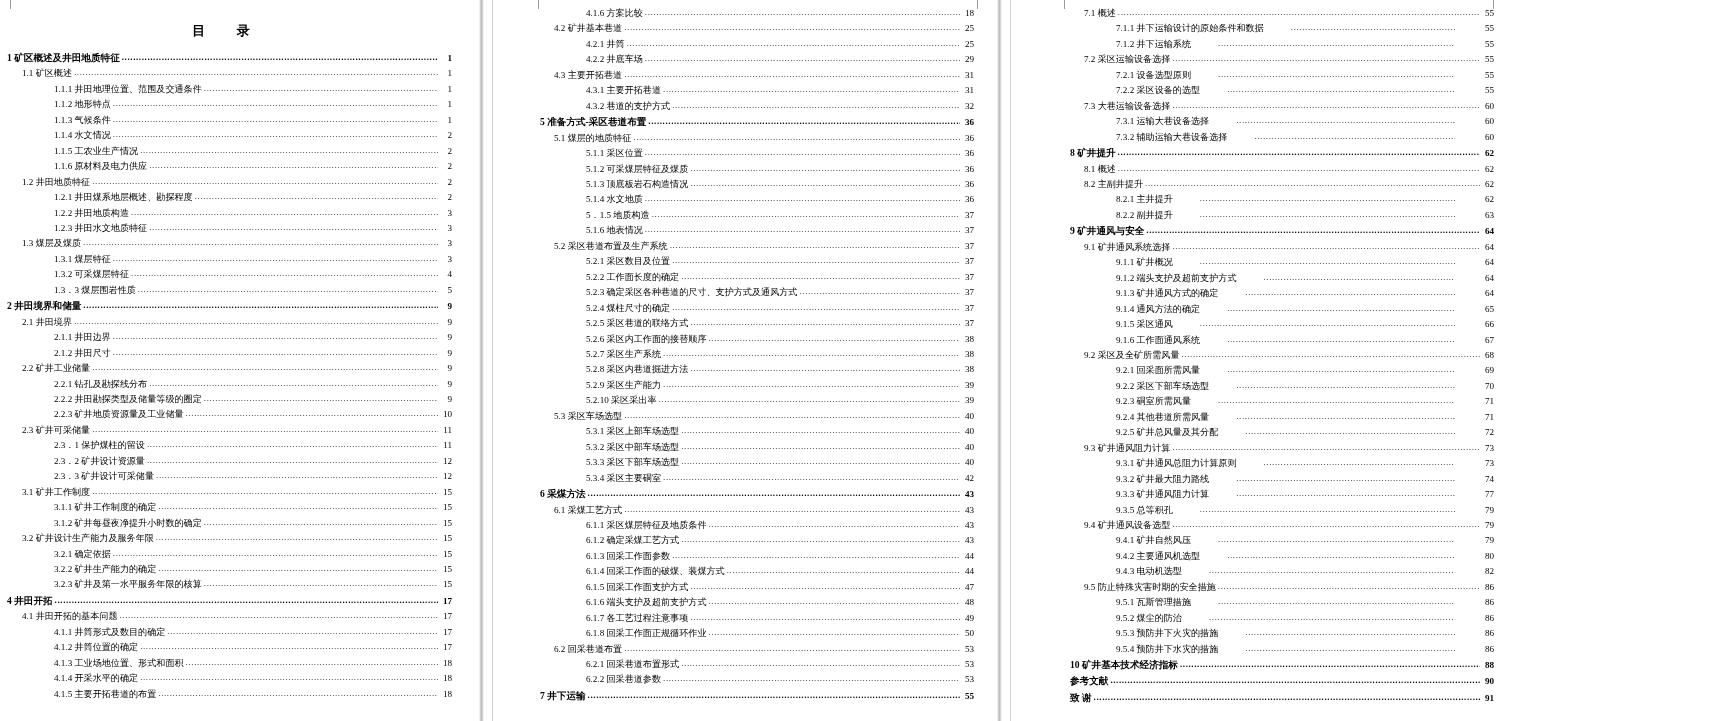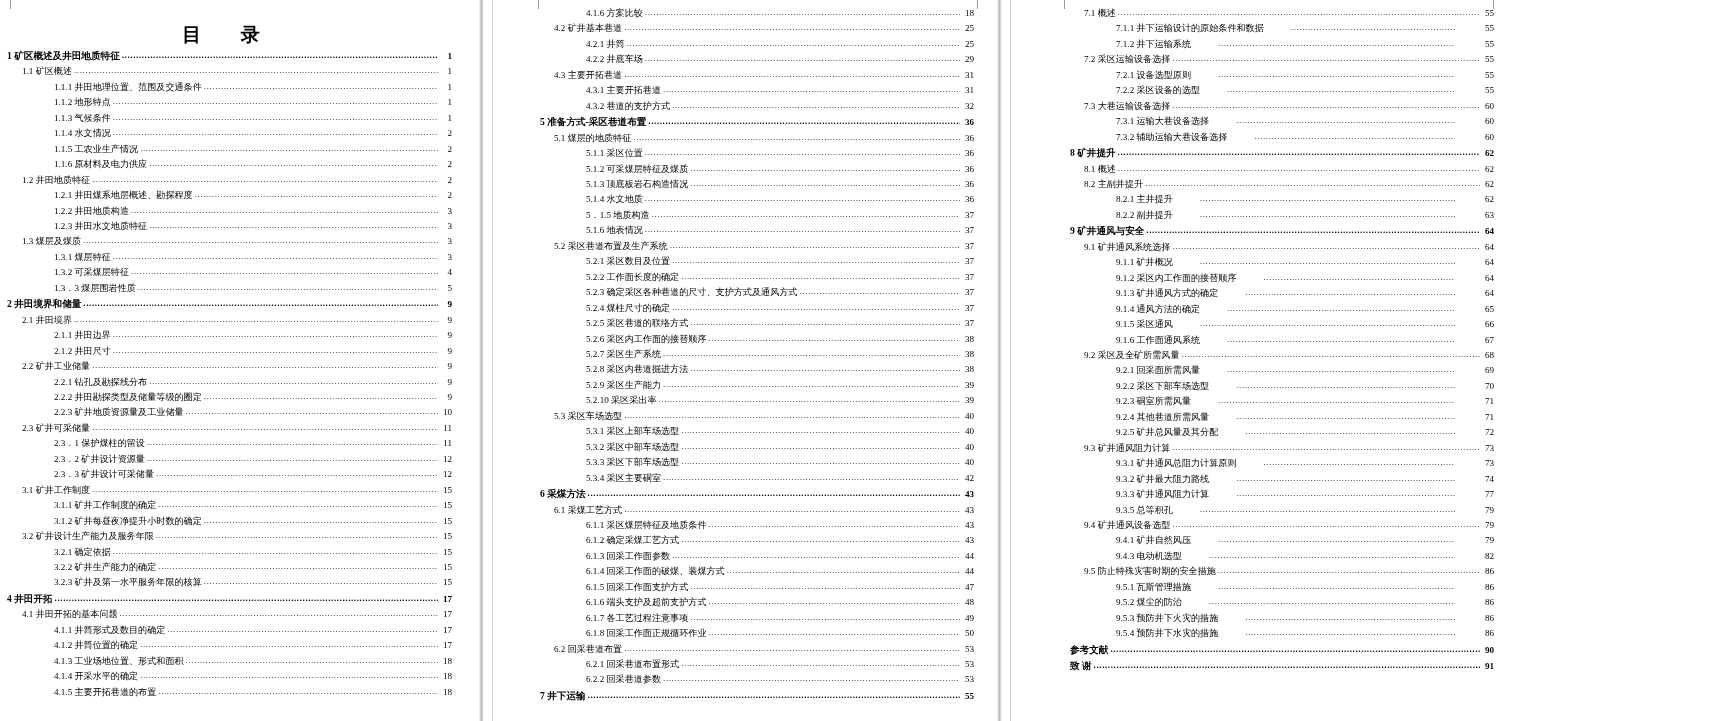--- a/index.html
+++ b/index.html
@@ -50,26 +50,26 @@
     border-top:1px solid #9a9a9a;
     border-right:1px solid #9a9a9a;
     box-sizing:border-box;
   }
   .p1 .topmark{left:10px;width:420px;top:-3px;border-right:none;}
   .p2 .topmark{left:30px;width:440px;top:-3px;}
   .p3 .topmark{left:38px;width:430px;top:-3px;}
 
   .doc-title{
     text-align:center;
-    font-size:19px;
+    font-size:13px;
     font-weight:bold;
     letter-spacing:14px;
-    margin:22px 0 0 0;
+    margin:22px 0 10px 0;
     color:#000;
-    font-family:Liberation Mono, monospace;
+    font-family:Liberation Sans, sans-serif;
   }
 
   .toc{list-style:none;margin:0;padding:0;}
 
   .toc-entry{
     display:flex;
     align-items:baseline;
     font-size:9.1px;
     line-height:15.45px;
     color:#000;
@@ -657,21 +657,21 @@
           <span class="label">9.1 矿井通风系统选择</span>
           <span class="leader"></span>
           <span class="pg">64</span>
         </li>
         <li class="toc-entry lvl3">
           <span class="label">9.1.1  矿井概况</span>
           <span class="leader"></span>
           <span class="pg">64</span>
         </li>
         <li class="toc-entry lvl3">
-          <span class="label">9.1.2  采区内工作面的接替顺序</span>
+          <span class="label">9.1.2  端头支护及超前支护方式</span>
           <span class="leader"></span>
           <span class="pg">64</span>
         </li>
         <li class="toc-entry lvl3">
           <span class="label">9.1.3  矿井通风方式的确定</span>
           <span class="leader"></span>
           <span class="pg">64</span>
         </li>
         <li class="toc-entry lvl3">
           <span class="label">9.1.4  通风方法的确定</span>
@@ -747,20 +747,25 @@
           <span class="label">9.4 矿井通风设备选型</span>
           <span class="leader"></span>
           <span class="pg">79</span>
         </li>
         <li class="toc-entry lvl3">
           <span class="label">9.4.1  矿井自然风压</span>
           <span class="leader"></span>
           <span class="pg">79</span>
         </li>
         <li class="toc-entry lvl3">
+          <span class="label">9.4.2  主要通风机选型</span>
+          <span class="leader"></span>
+          <span class="pg">80</span>
+        </li>
+        <li class="toc-entry lvl3">
           <span class="label">9.4.3  电动机选型</span>
           <span class="leader"></span>
           <span class="pg">82</span>
         </li>
         <li class="toc-entry lvl2">
           <span class="label">9.5 防止特殊灾害时期的安全措施</span>
           <span class="leader"></span>
           <span class="pg">86</span>
         </li>
         <li class="toc-entry lvl3">
@@ -775,20 +780,25 @@
         </li>
         <li class="toc-entry lvl3">
           <span class="label">9.5.3 预防井下火灾的措施</span>
           <span class="leader"></span>
           <span class="pg">86</span>
         </li>
         <li class="toc-entry lvl3">
           <span class="label">9.5.4 预防井下水灾的措施</span>
           <span class="leader"></span>
           <span class="pg">86</span>
+        </li>
+        <li class="toc-entry lvl1">
+          <span class="label">10  矿井基本技术经济指标</span>
+          <span class="leader"></span>
+          <span class="pg">88</span>
         </li>
         <li class="toc-entry lvl1">
           <span class="label">参考文献</span>
           <span class="leader"></span>
           <span class="pg">90</span>
         </li>
         <li class="toc-entry lvl1">
           <span class="label">致    谢</span>
           <span class="leader"></span>
           <span class="pg">91</span>

